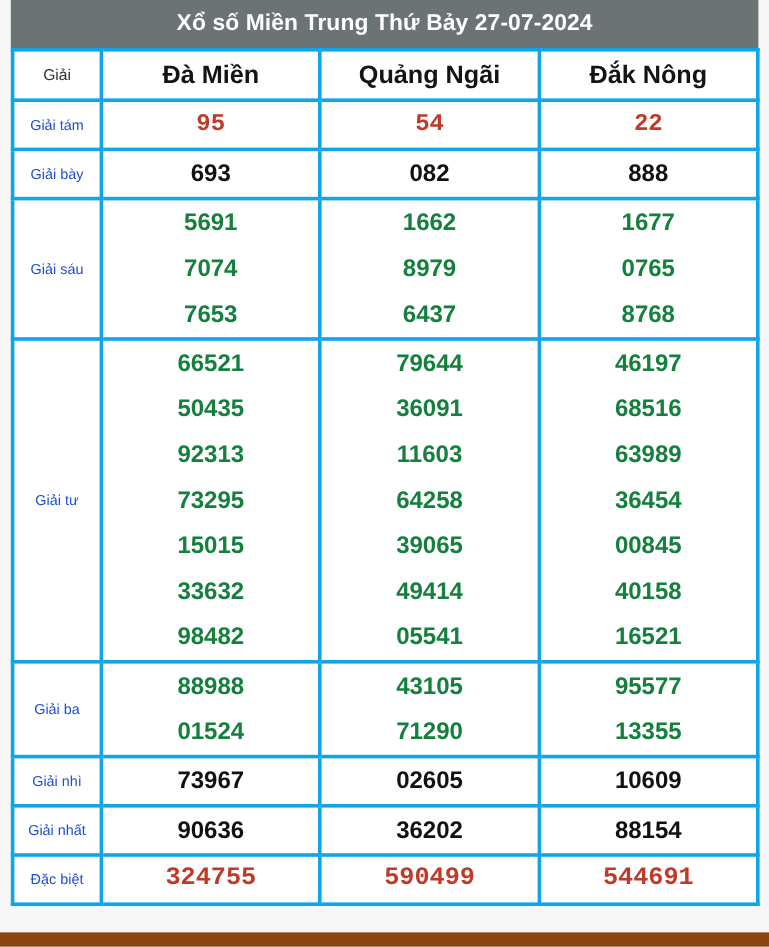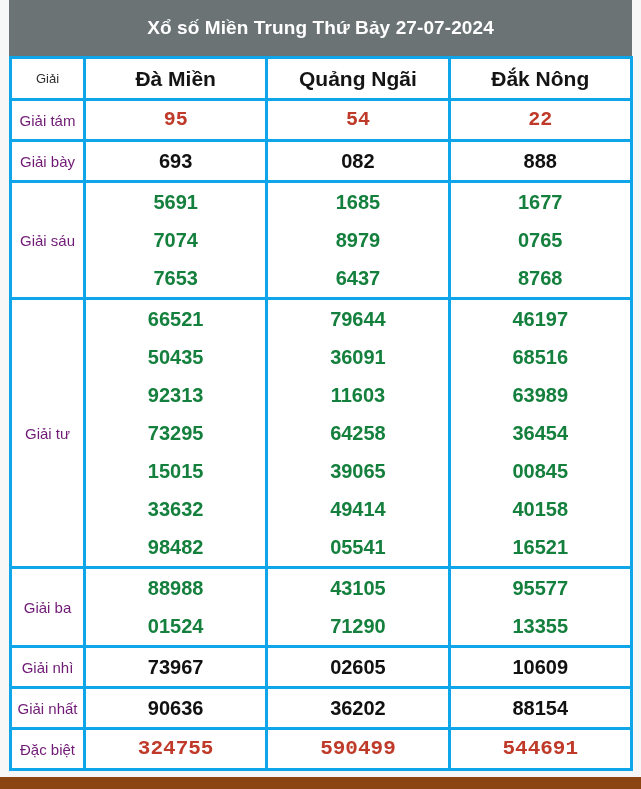--- a/index.html
+++ b/index.html
@@ -19,21 +19,21 @@
     position: relative;
     width: 641px;
     height: 789px;
     box-sizing: border-box;
     background: #f7f7f7;
     padding: 0 9px 0 9px;
   }
 
   
   .title-bar {
-    height: 56px;
+    height: 40px;
     background: #6b7375;
     color: #ffffff;
     display: flex;
     align-items: center;
     justify-content: center;
     font-size: 19px;
     font-weight: bold;
     letter-spacing: 0.1px;
     box-sizing: border-box;
   }
@@ -67,23 +67,23 @@
     color: #141414;
   }
   .col-head.label-head {
     font-size: 13px;
     font-weight: normal;
     color: #303030;
   }
 
   
   .prize-name {
-    font-size: 15px;
+    font-size: 12px;
     font-weight: normal;
-    color: #701a75;
+    color: #1d4ed8;
   }
 
   
   .num {
     font-size: 20px;
     font-weight: bold;
     color: #111111;
     line-height: 38px;
     height: 38px;
   }
@@ -155,21 +155,21 @@
           <td class="num">888</td>
         </tr>
         <tr>
           <td class="prize-name">Giải sáu</td>
           <td class="stack">
             <div class="line">5691</div>
             <div class="line">7074</div>
             <div class="line">7653</div>
           </td>
           <td class="stack">
-            <div class="line">1685</div>
+            <div class="line">1662</div>
             <div class="line">8979</div>
             <div class="line">6437</div>
           </td>
           <td class="stack">
             <div class="line">1677</div>
             <div class="line">0765</div>
             <div class="line">8768</div>
           </td>
         </tr>
         <tr>

